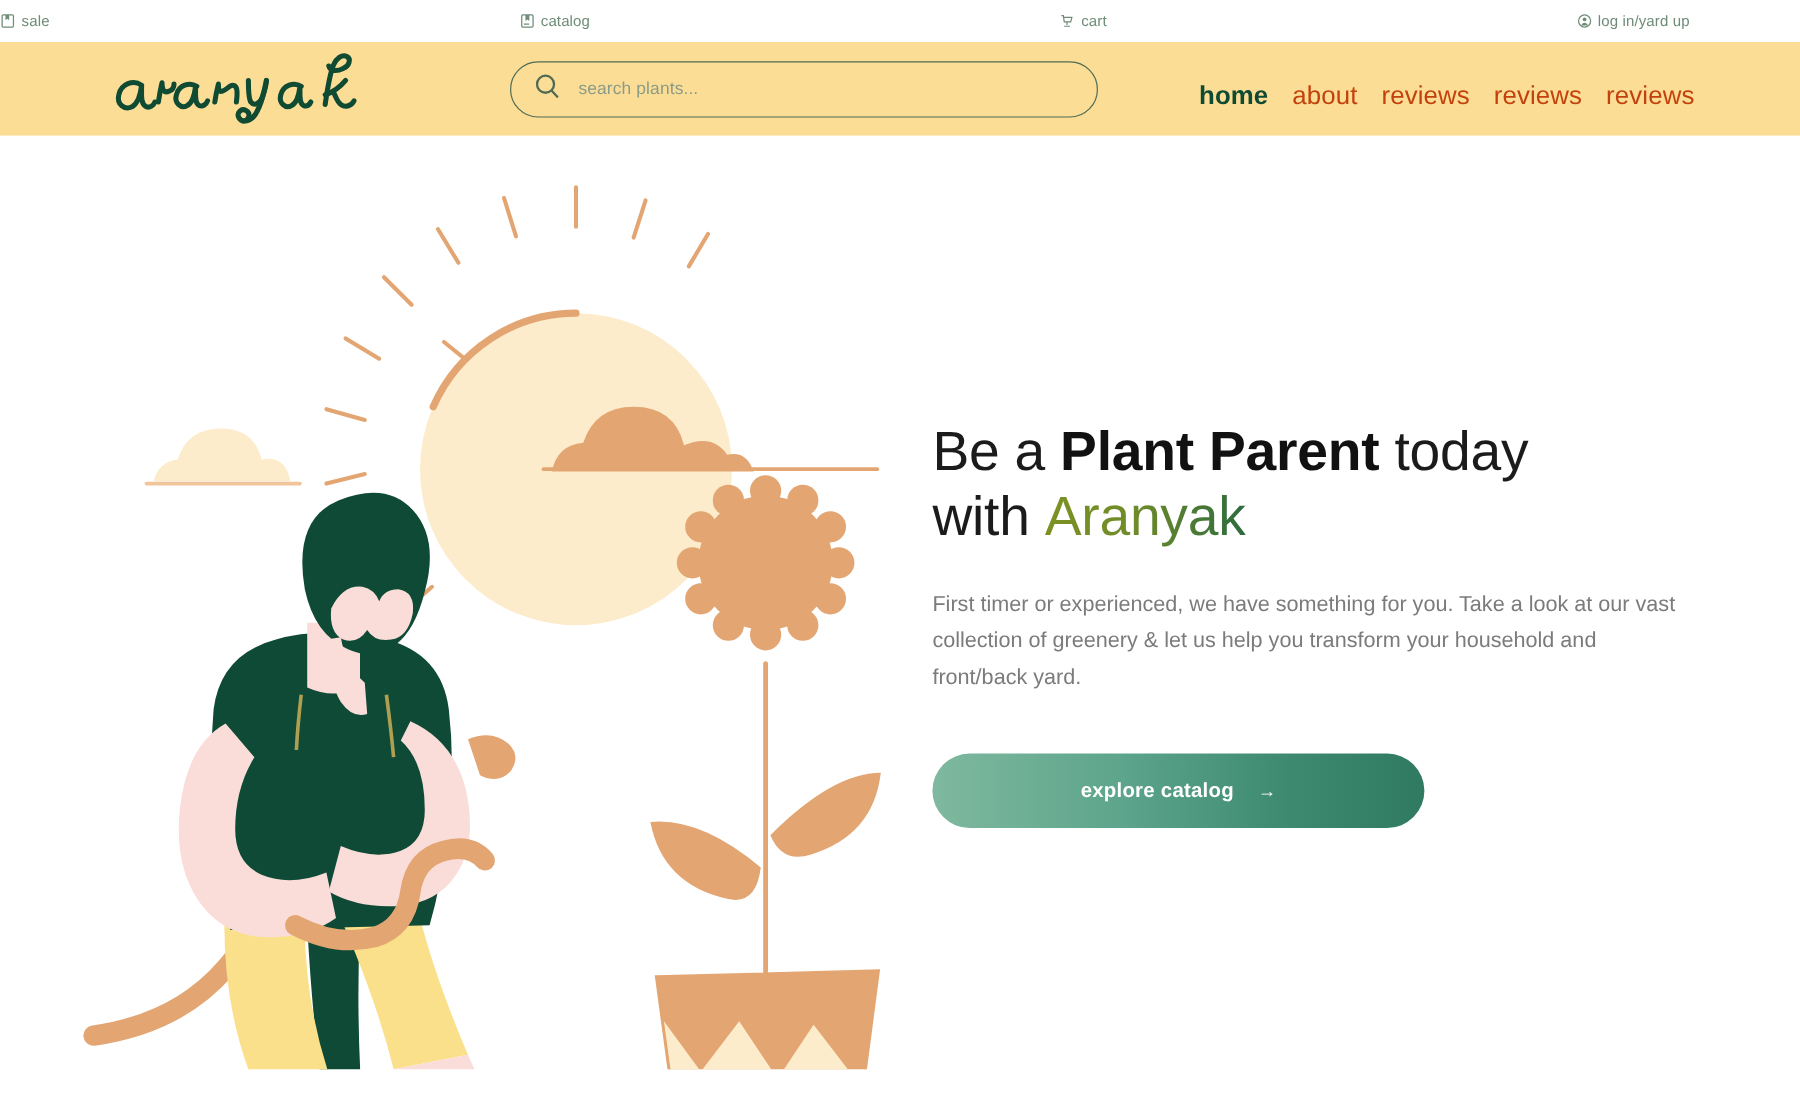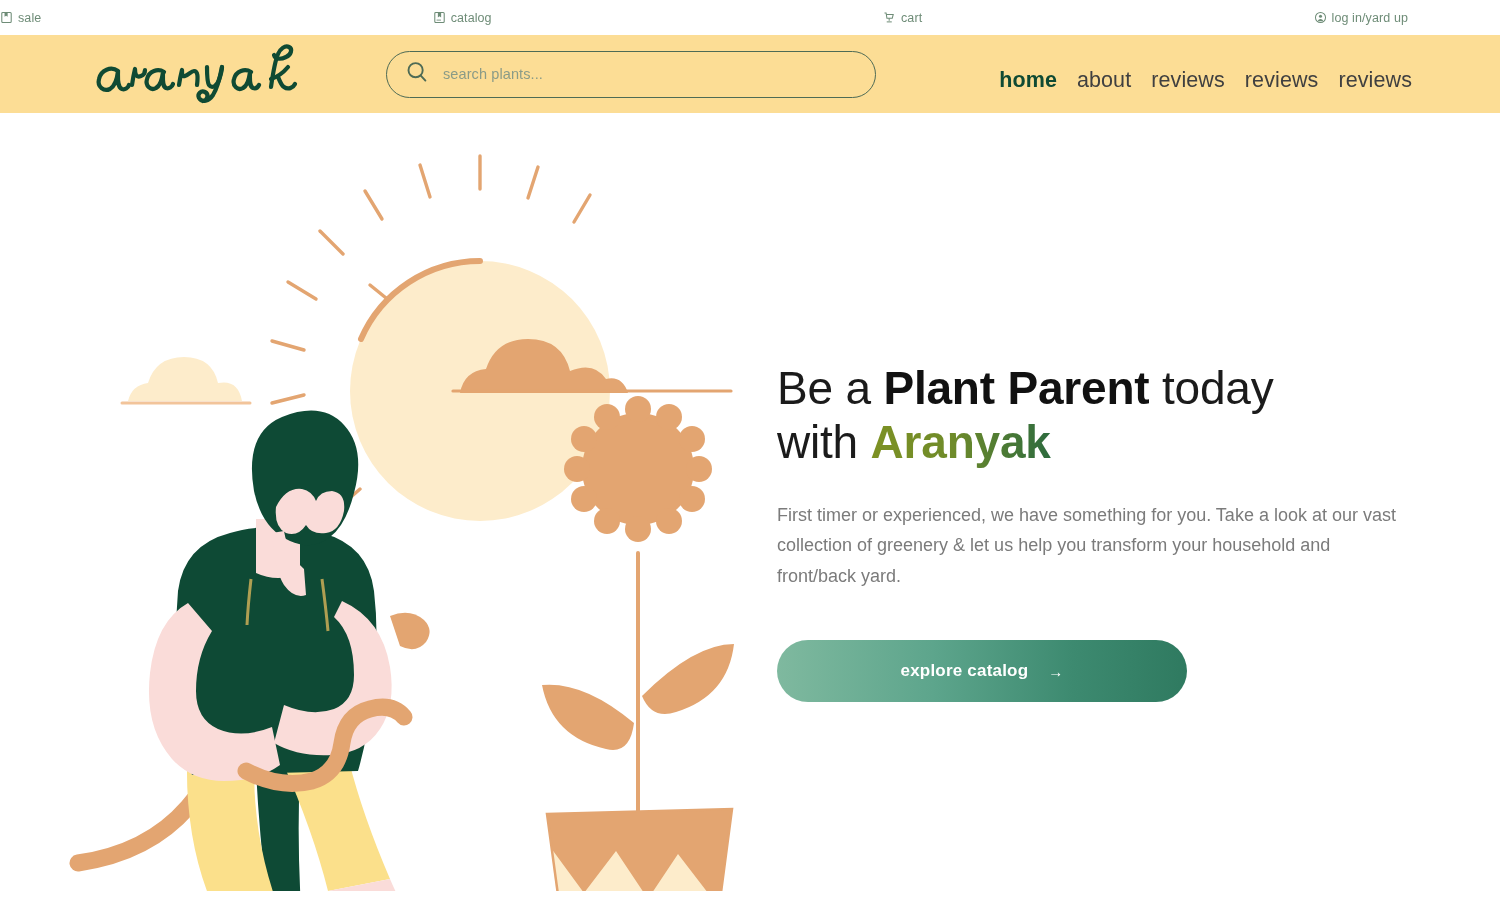--- a/index.html
+++ b/index.html
@@ -34,20 +34,21 @@
   }
   .topbar-link svg { display: block; }
 
   
   .header {
     height: 78px;
     background: #fcdd95;
     display: flex;
     align-items: center;
     position: relative;
+    gap: 39px;
   }
   .logo {
     margin-left: 88px;
     width: 230px;
     height: 70px;
     display: flex;
     align-items: center;
     cursor: pointer;
   }
   .logo svg { display: block; }
@@ -80,21 +81,21 @@
   .nav {
     position: absolute;
     right: 88px;
     display: flex;
     align-items: baseline;
     gap: 20px;
     margin-top: 12px;
   }
   .nav-item {
     font-size: 21.5px;
-    color: #404040;
+    color: #c2410c;
     cursor: pointer;
     letter-spacing: .1px;
   }
   .nav-item.active {
     color: #0f4a33;
     font-weight: bold;
   }
 
   
   .hero {
@@ -108,33 +109,33 @@
     position: absolute;
     left: 60px;
     top: 38px;
     width: 700px;
     height: 740px;
   }
 
   .copy {
     position: absolute;
     left: 777px;
-    top: 248px;
+    top: 236px;
     width: 640px;
   }
   .headline {
     font-size: 46px;
     line-height: 1.18;
     color: #1b1b1b;
     font-weight: 300;
     letter-spacing: -.2px;
   }
   .headline .bold { font-weight: bold; color: #111; }
   .headline .brand {
-    font-weight: bold;
+    font-weight: normal;
     background: linear-gradient(90deg, #7d9123 0%, #6f8b2a 45%, #2d6b3e 100%);
     -webkit-background-clip: text;
     background-clip: text;
     color: transparent;
   }
   .subcopy {
     margin-top: 30px;
     font-size: 18px;
     line-height: 1.72;
     color: #7b7b7b;

